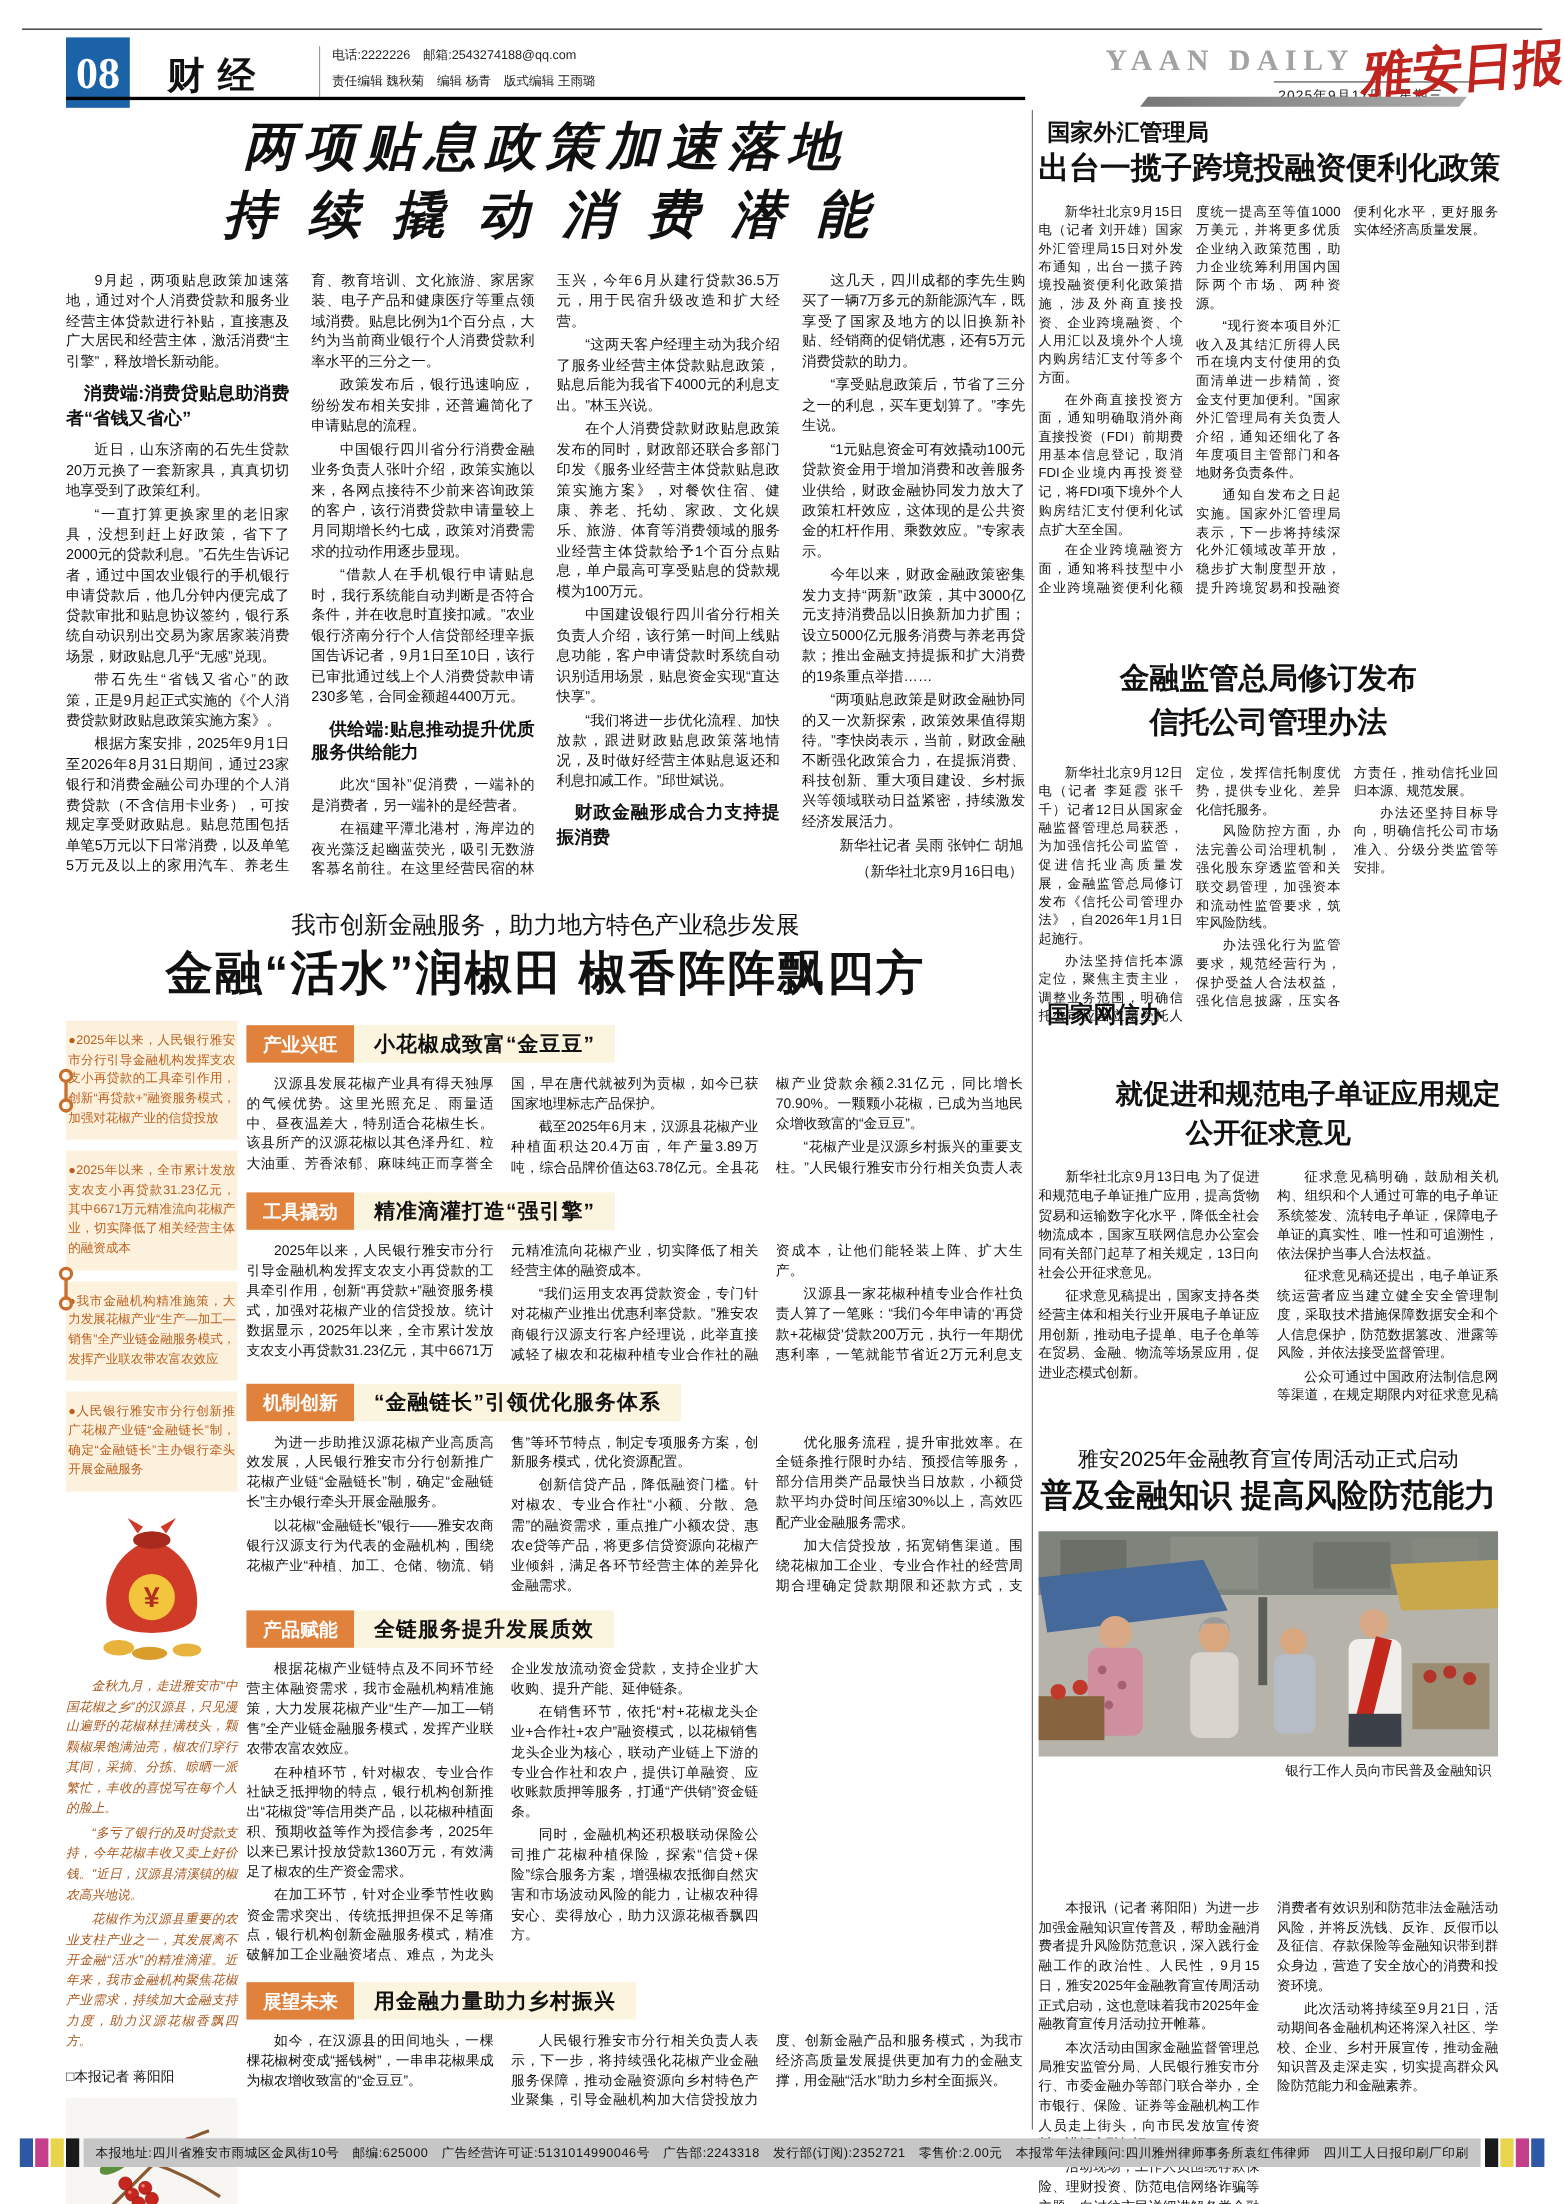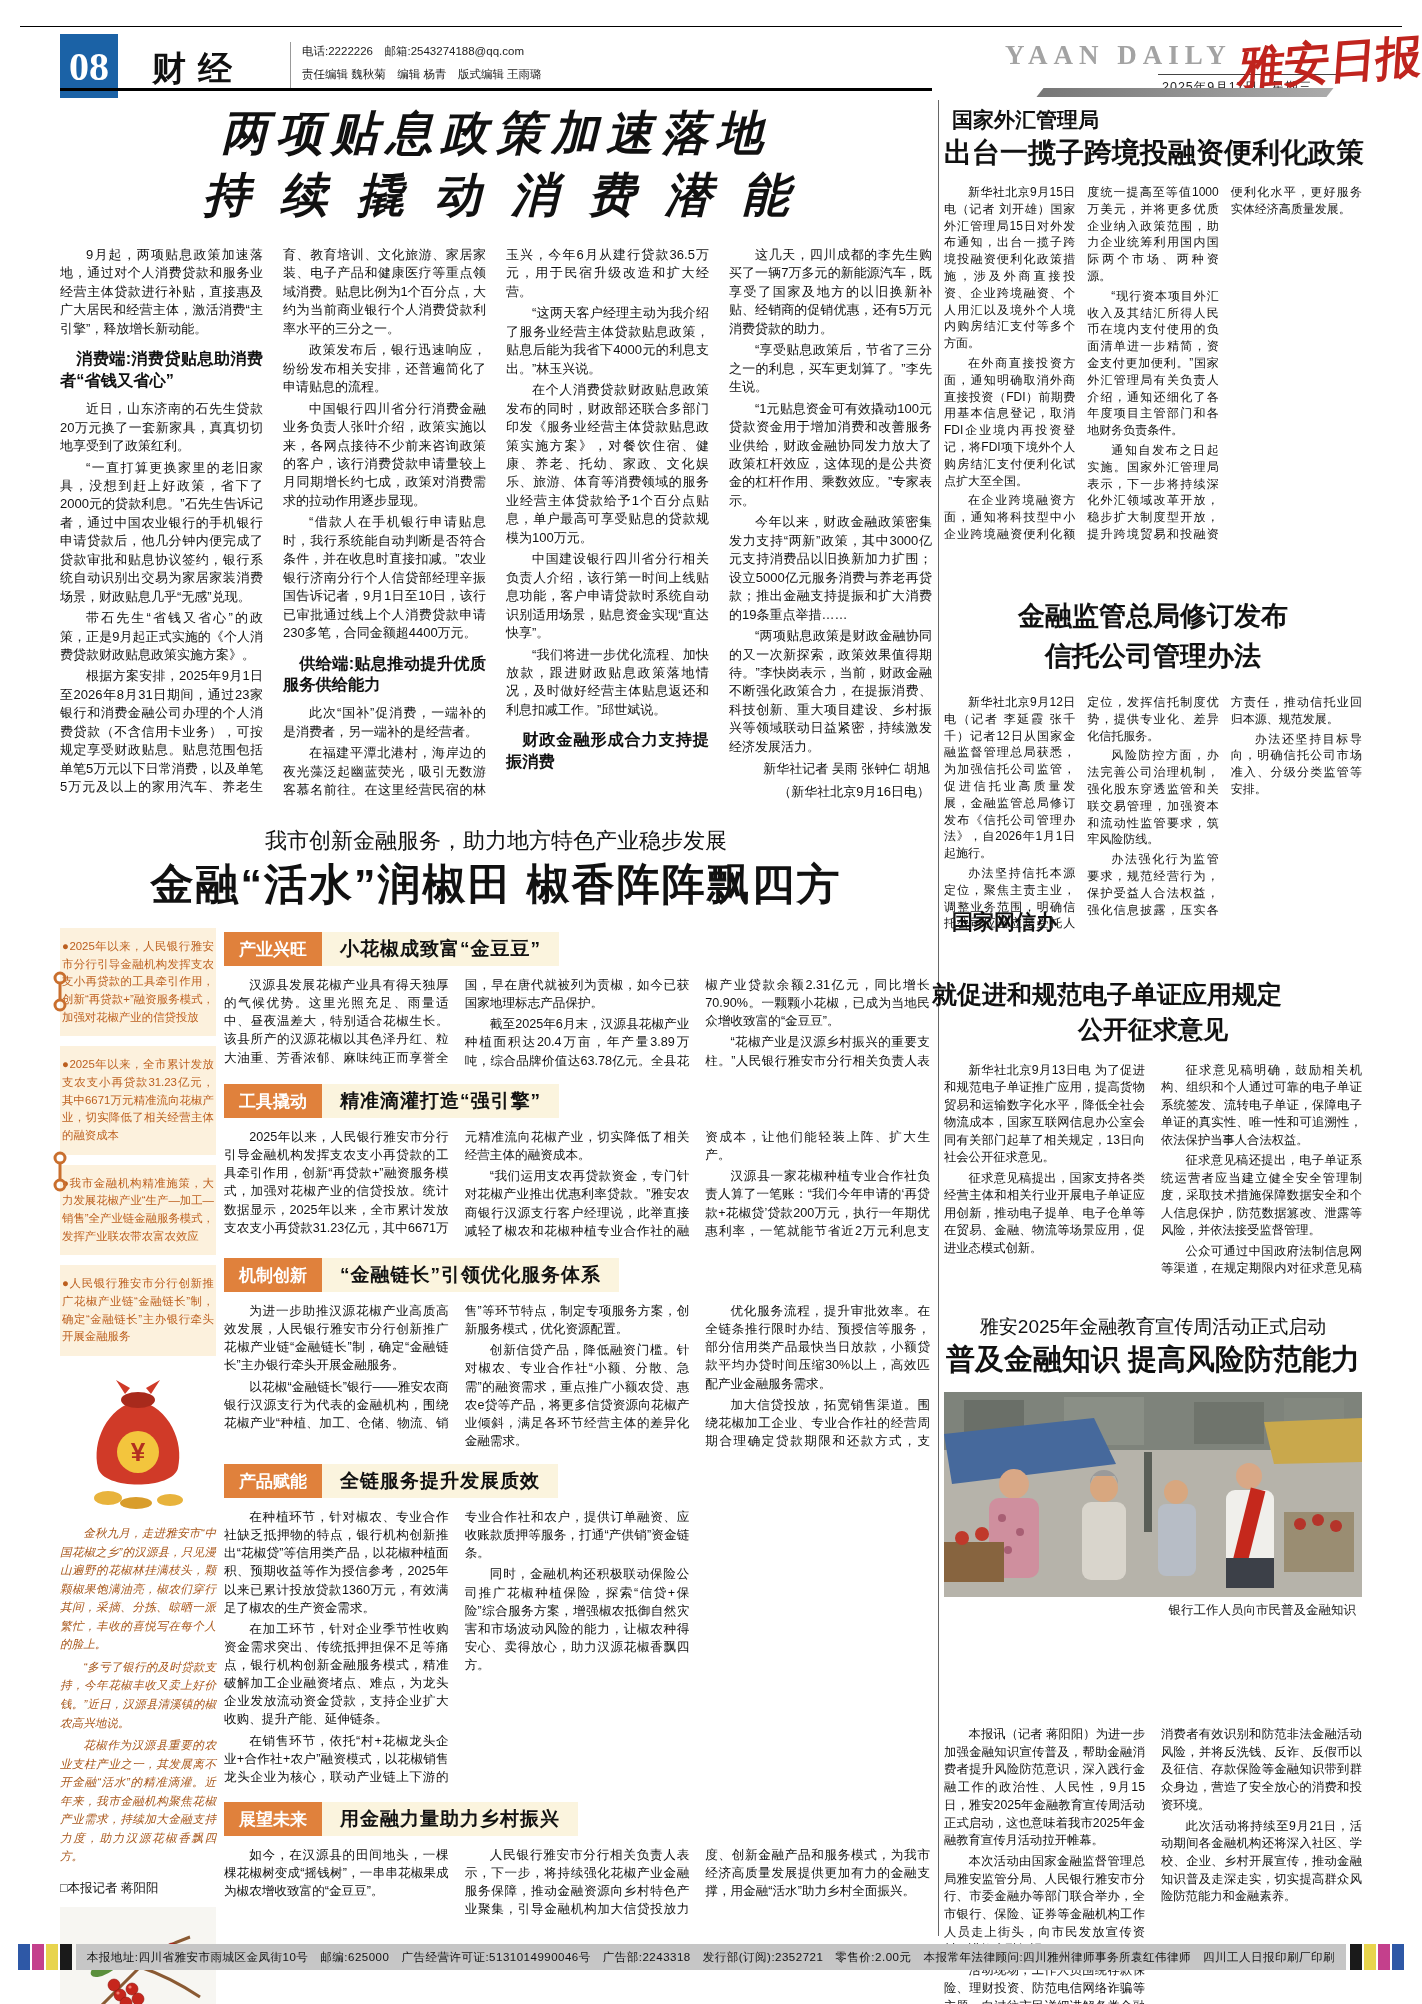--- a/index.html
+++ b/index.html
@@ -111,21 +111,21 @@
   <div class="abs rh" style="left:944px;top:638px;width:418px;font-size:27px;">信托公司管理办法</div>
   <div class="abs colflow clip" style="left:944px;top:694px;width:418px;height:240px;column-count:3;column-gap:12px;font-size:12px;line-height:1.4;">
       <div class="para">新华社北京9月12日电（记者 李延霞 张千千）记者12日从国家金融监督管理总局获悉，为加强信托公司监管，促进信托业高质量发展，金融监管总局修订发布《信托公司管理办法》，自2026年1月1日起施行。</div>
       <div class="para">办法坚持信托本源定位，聚焦主责主业，调整业务范围，明确信托公司应当立足受托人定位，发挥信托制度优势，提供专业化、差异化信托服务。</div>
       <div class="para">风险防控方面，办法完善公司治理机制，强化股东穿透监管和关联交易管理，加强资本和流动性监管要求，筑牢风险防线。</div>
       <div class="para">办法强化行为监管要求，规范经营行为，保护受益人合法权益，强化信息披露，压实各方责任，推动信托业回归本源、规范发展。</div>
       <div class="para">办法还坚持目标导向，明确信托公司市场准入、分级分类监管等安排。</div>
     </div>
 
   <div class="abs kicker" style="left:952px;top:908px;font-size:21px;">国家网信办</div>
-  <div class="abs rh" style="left:898px;top:978px;width:418px;font-size:25px;">就促进和规范电子单证应用规定</div>
+  <div class="abs rh" style="left:980px;top:978px;width:418px;font-size:25px;">就促进和规范电子单证应用规定</div>
   <div class="abs rh" style="left:944px;top:1013px;width:418px;font-size:25px;">公开征求意见</div>
   <div class="abs colflow clip" style="left:944px;top:1062px;width:418px;height:228px;column-count:2;column-gap:16px;font-size:12.3px;line-height:1.42;">
       <div class="para">新华社北京9月13日电 为了促进和规范电子单证推广应用，提高货物贸易和运输数字化水平，降低全社会物流成本，国家互联网信息办公室会同有关部门起草了相关规定，13日向社会公开征求意见。</div>
       <div class="para">征求意见稿提出，国家支持各类经营主体和相关行业开展电子单证应用创新，推动电子提单、电子仓单等在贸易、金融、物流等场景应用，促进业态模式创新。</div>
       <div class="para">征求意见稿明确，鼓励相关机构、组织和个人通过可靠的电子单证系统签发、流转电子单证，保障电子单证的真实性、唯一性和可追溯性，依法保护当事人合法权益。</div>
       <div class="para">征求意见稿还提出，电子单证系统运营者应当建立健全安全管理制度，采取技术措施保障数据安全和个人信息保护，防范数据篡改、泄露等风险，并依法接受监督管理。</div>
       <div class="para">公众可通过中国政府法制信息网等渠道，在规定期限内对征求意见稿提出意见建议。</div>
     </div>
 
   <div class="abs" style="left:944px;top:1314px;width:418px;text-align:center;font-size:19px;">雅安2025年金融教育宣传周活动正式启动</div>
@@ -272,20 +272,21 @@
       <div class="para">创新信贷产品，降低融资门槛。针对椒农、专业合作社“小额、分散、急需”的融资需求，重点推广小额农贷、惠农e贷等产品，将更多信贷资源向花椒产业倾斜，满足各环节经营主体的差异化金融需求。</div>
       <div class="para">优化服务流程，提升审批效率。在全链条推行限时办结、预授信等服务，部分信用类产品最快当日放款，小额贷款平均办贷时间压缩30%以上，高效匹配产业金融服务需求。</div>
       <div class="para">加大信贷投放，拓宽销售渠道。围绕花椒加工企业、专业合作社的经营周期合理确定贷款期限和还款方式，支持“公司+合作社+农户”发展模式，推动产销衔接、助农增收。</div>
     </div>
 
   <div class="abs sec-label" style="left:224px;top:1464px;">
     <div class="sec-tag">产品赋能</div>
     <div class="sec-bar">全链服务提升发展质效</div>
   </div>
   <div class="abs sec-body" style="left:224px;top:1508px;width:706px;height:286px;">
+      <div class="para">根据花椒产业链特点及不同环节经营主体融资需求，我市金融机构精准施策，大力发展花椒产业“生产—加工—销售”全产业链金融服务模式，发挥产业联农带农富农效应。</div>
       <div class="para">在种植环节，针对椒农、专业合作社缺乏抵押物的特点，银行机构创新推出“花椒贷”等信用类产品，以花椒种植面积、预期收益等作为授信参考，2025年以来已累计投放贷款1360万元，有效满足了椒农的生产资金需求。</div>
       <div class="para">在加工环节，针对企业季节性收购资金需求突出、传统抵押担保不足等痛点，银行机构创新金融服务模式，精准破解加工企业融资堵点、难点，为龙头企业发放流动资金贷款，支持企业扩大收购、提升产能、延伸链条。</div>
       <div class="para">在销售环节，依托“村+花椒龙头企业+合作社+农户”融资模式，以花椒销售龙头企业为核心，联动产业链上下游的专业合作社和农户，提供订单融资、应收账款质押等服务，打通“产供销”资金链条。</div>
       <div class="para">同时，金融机构还积极联动保险公司推广花椒种植保险，探索“信贷+保险”综合服务方案，增强椒农抵御自然灾害和市场波动风险的能力，让椒农种得安心、卖得放心，助力汉源花椒香飘四方。</div>
     </div>
 
   <div class="abs sec-label" style="left:224px;top:1802px;">
     <div class="sec-tag">展望未来</div>
     <div class="sec-bar">用金融力量助力乡村振兴</div>
   </div>

